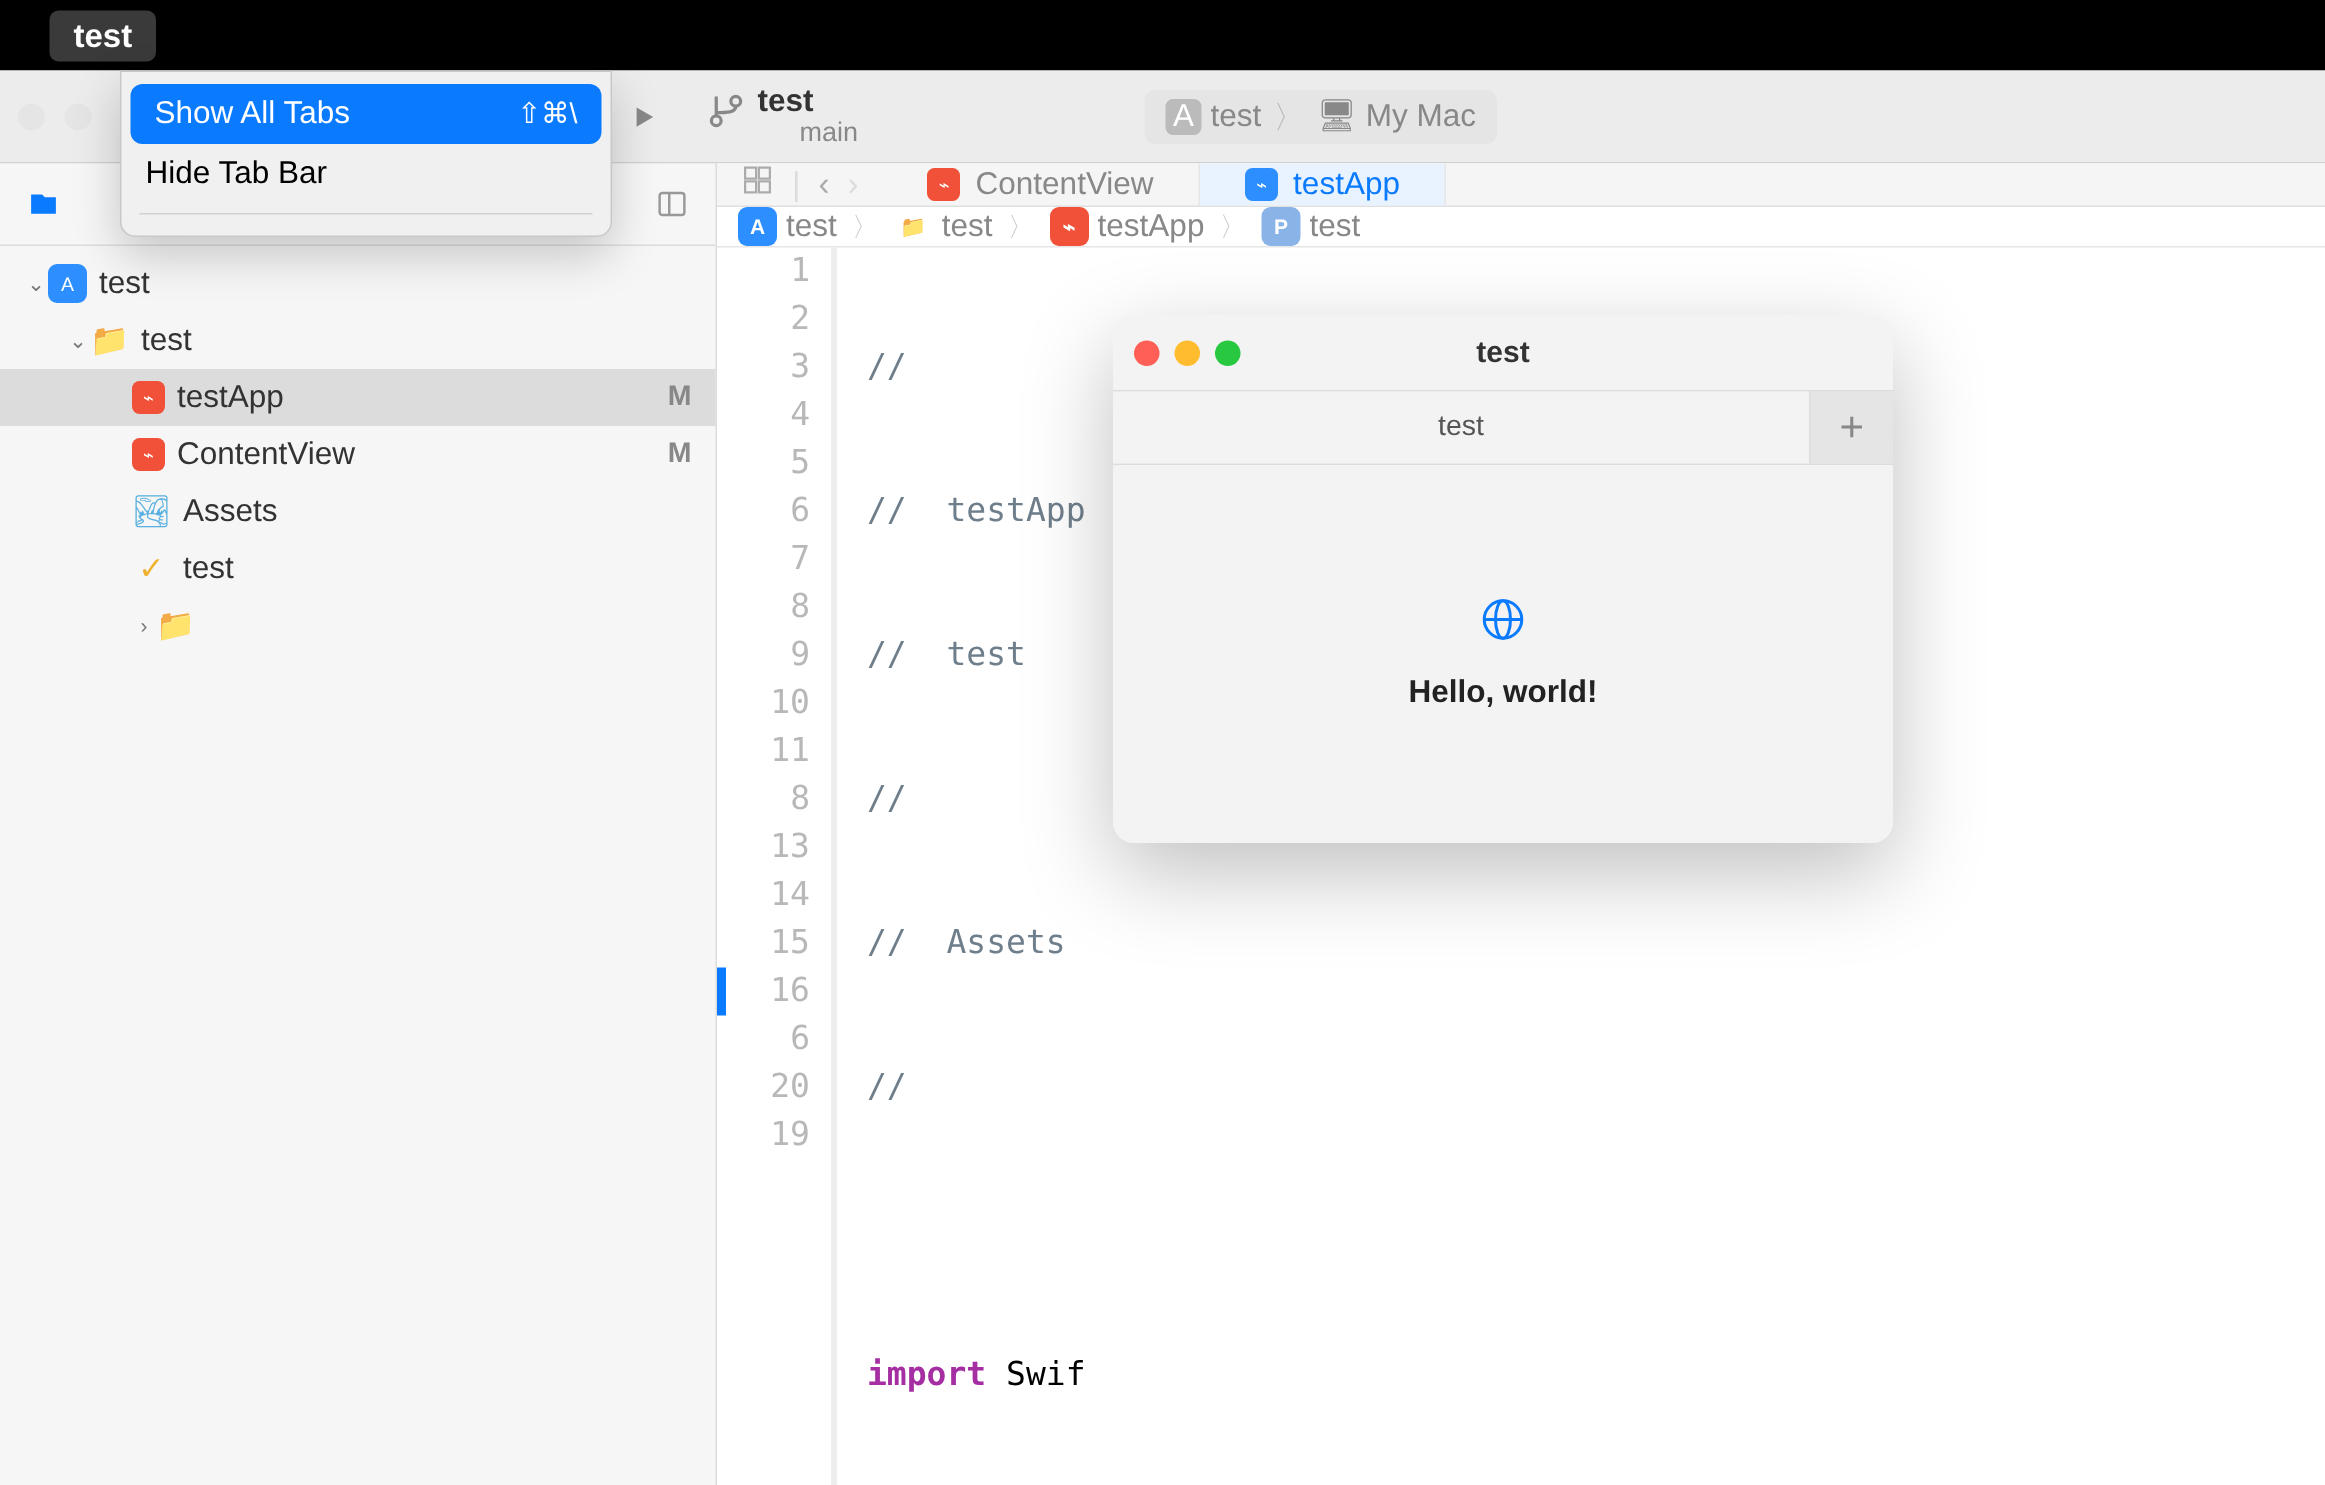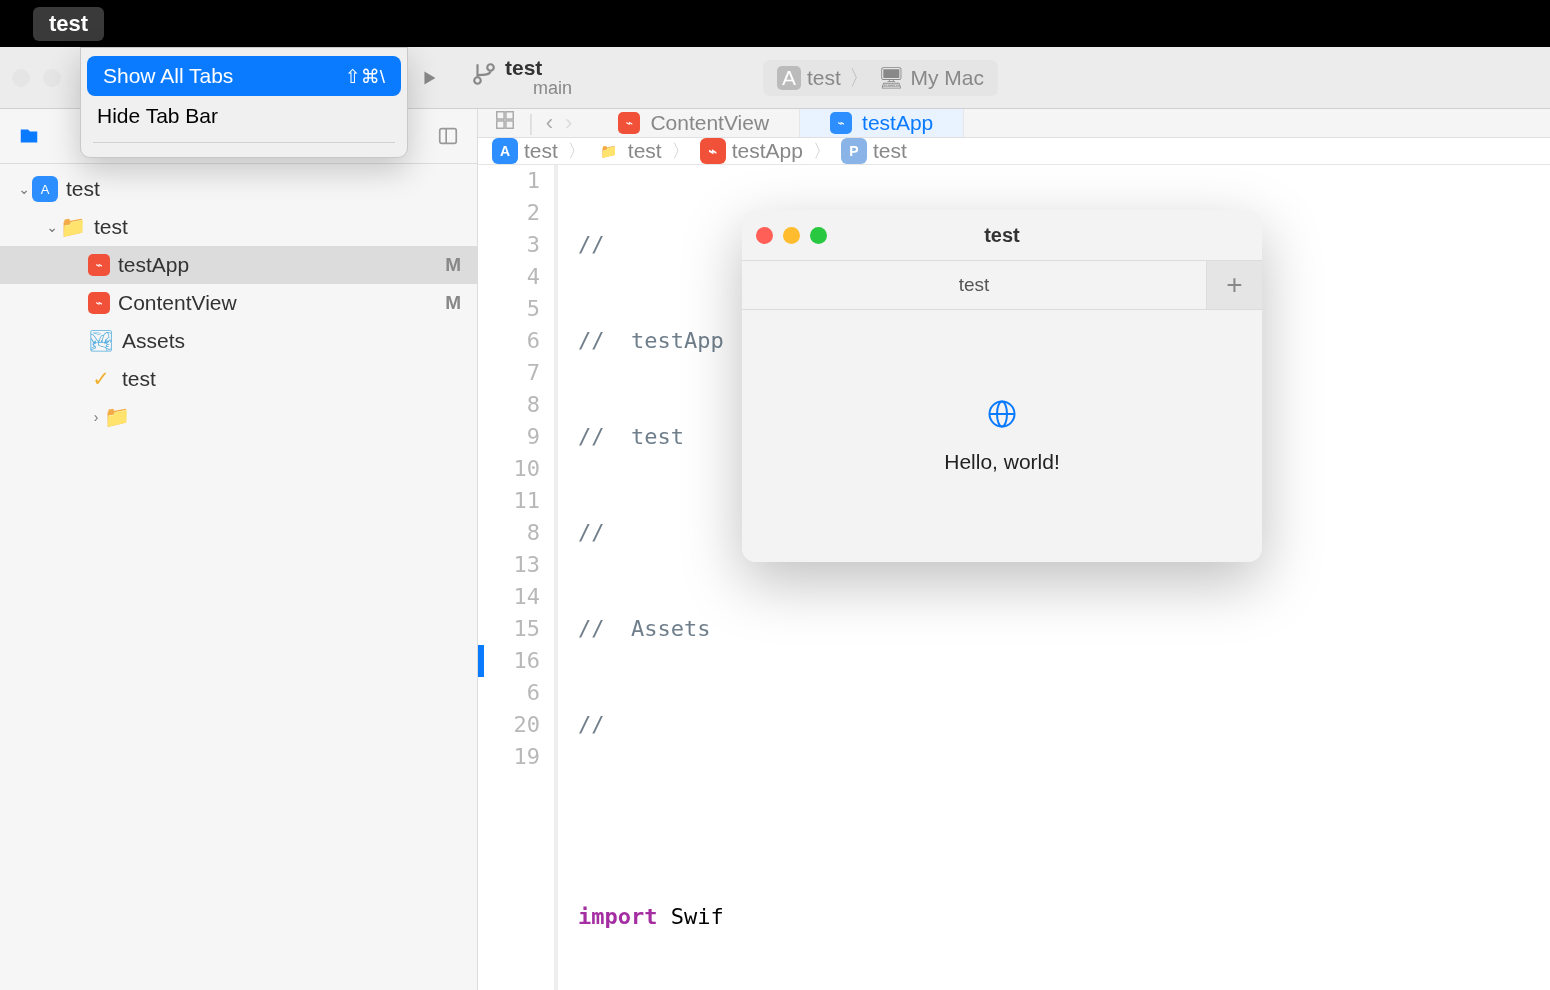--- a/index.html
+++ b/index.html
@@ -350,21 +350,21 @@
     .pw-content {
       height: 252px;
       display: flex;
       flex-direction: column;
       align-items: center;
       justify-content: center;
       gap: 14px;
       background: #f3f3f3;
     }
     .pw-globe { font-size: 30px; color: #0a7aff; }
-    .pw-hello { font-size: 21px; color: #222; }
+    .pw-hello { font-size: 21px; color: #222; font-weight: bold; }
   </style>
 </head>
 <body>
 
 <div class="menubar">
   <span class="apple-logo"></span>
   <span class="menubar-app">test</span>
 </div>
 
 <div class="toolbar">

